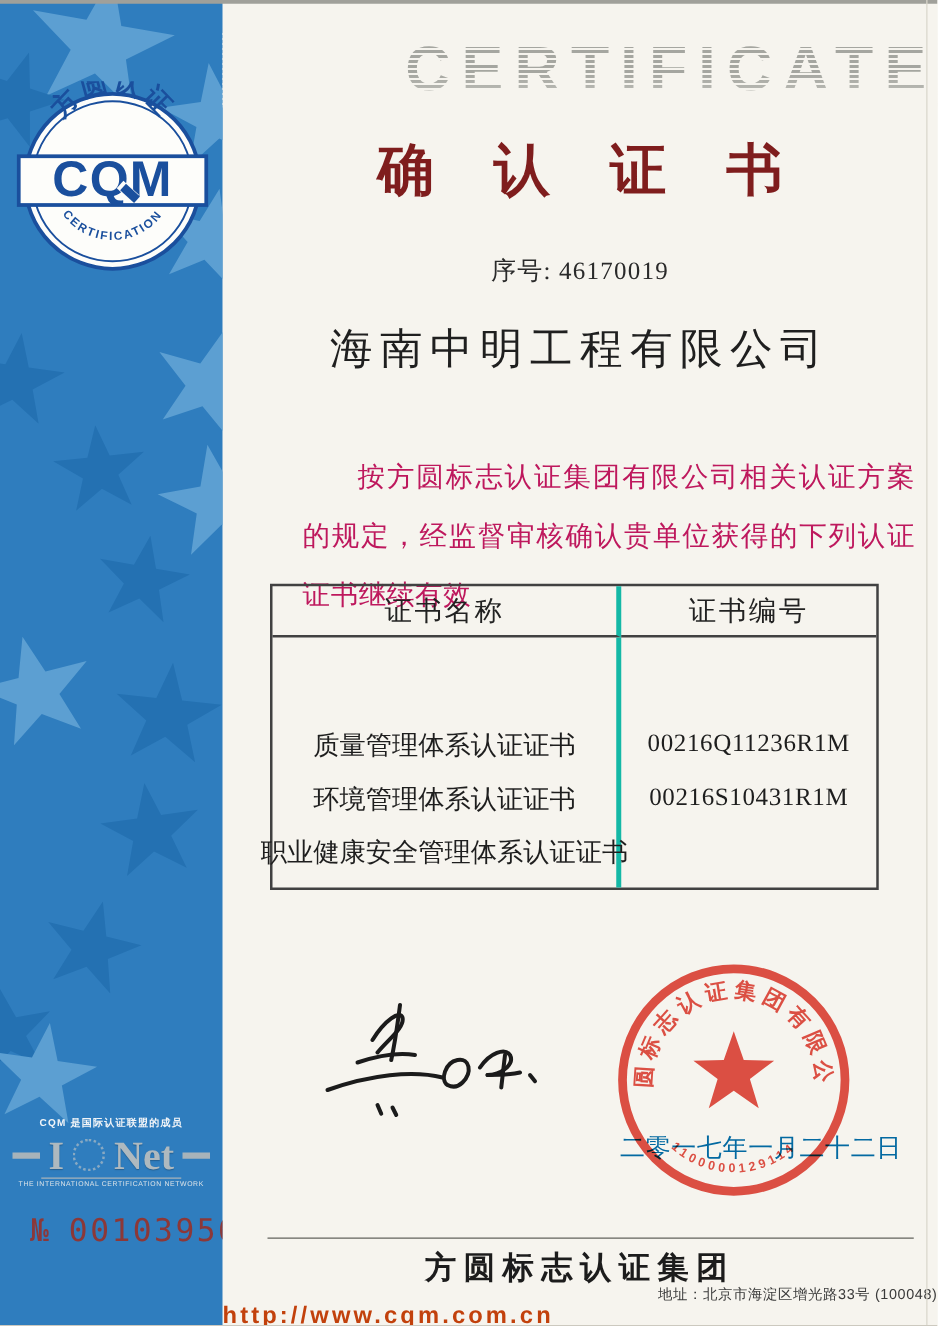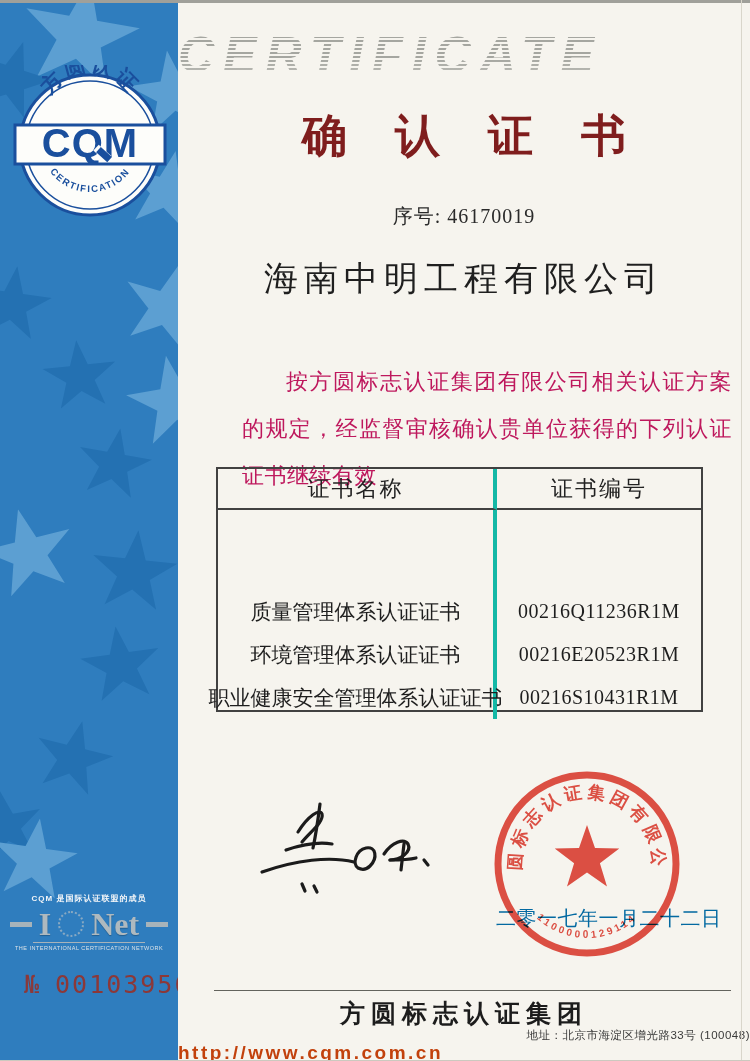--- a/index.html
+++ b/index.html
@@ -36,23 +36,23 @@
   .cert-no {
     position:absolute; left:24px; top:970px;
     font-family:"DejaVu Sans Mono","Liberation Mono",monospace;
     font-size:25px; color:#8c3838; letter-spacing:2px; display:flex; gap:14px;
   }
 
   
   .main { position:absolute; left:178px; top:0; width:572px; height:1061px; }
 
   .cert-heading {
-    position:absolute; top:26px; left:0; width:100%; text-align:left;
+    position:absolute; top:26px; left:0; width:100%; text-align:right;
     font-family:"Liberation Sans","DejaVu Sans",sans-serif; font-weight:bold;
-    font-size:50px; letter-spacing:9px; color:#a5a6a0; white-space:nowrap;font-style:italic;
+    font-size:50px; letter-spacing:9px; color:#a5a6a0; white-space:nowrap;
   }
   .cert-heading::after {
     content:""; position:absolute; inset:-2px 0;
     background:
       linear-gradient(to bottom, rgba(246,244,238,0) 55%, rgba(246,244,238,.45) 100%),
       repeating-linear-gradient(to bottom, rgba(246,244,238,0) 0 2.5px, #f6f4ee 2.5px 4px);
   }
   .doc-title {
     position:absolute; top:106px; left:0; width:100%; text-align:center;
     font-family:"Liberation Sans","DejaVu Sans",sans-serif;
@@ -77,21 +77,21 @@
   .cert-table {
     position:absolute; left:38px; top:467px; width:487px; height:245px;
     border:2px solid #414141; box-sizing:border-box;
     display:grid; grid-template-columns:279px 1fr; grid-template-rows:41px 1fr;
     background:transparent;
   }
   .t-cell { box-sizing:border-box; }
   .t-cell.col-l { border-right:4px solid #14b8a6; }
   .t-cell.head { border-bottom:2px solid #414141; display:flex; align-items:center; justify-content:center;
     font-size:22px; color:#222; letter-spacing:2px; }
-  .t-cell.body { padding-top:80px; }
+  .t-cell.body { padding-top:64px; }
   .t-row { height:43px; display:flex; align-items:center; justify-content:center;
     font-size:21px; color:#1e1e1e; white-space:nowrap; }
   .t-row.code { font-size:20px; letter-spacing:.5px; }
 
   
   .signature { position:absolute; left:78px; top:798px; }
   .issue-date {
     position:absolute; left:318px; top:905px; width:230px;
     font-size:20px; color:#0369a1; letter-spacing:.5px; white-space:nowrap;
   }
@@ -198,21 +198,20 @@
   <div class="cert-table">
     <div class="t-cell col-l head">证书名称</div>
     <div class="t-cell head">证书编号</div>
     <div class="t-cell col-l body">
       <div class="t-row">质量管理体系认证证书</div>
       <div class="t-row">环境管理体系认证证书</div>
       <div class="t-row">职业健康安全管理体系认证证书</div>
     </div>
     <div class="t-cell body">
       <div class="t-row code">00216Q11236R1M</div>
-      <div class="t-row code">00216E20523R1M</div>
       <div class="t-row code">00216S10431R1M</div>
     </div>
   </div>
 
   <svg class="signature" width="185" height="110" viewBox="0 0 185 110" fill="none" stroke="#1b1b1b" stroke-width="3.2" stroke-linecap="round">
     <path d="M42 34 C52 18 64 10 66 16 C68 24 54 34 46 44"></path>
     <path d="M64 6 C62 22 60 36 57 50"></path>
     <path d="M30 52 C48 46 64 44 76 46"></path>
     <path d="M6 74 C40 62 74 58 98 64"></path>
     <path d="M46 86 l3 7"></path>

